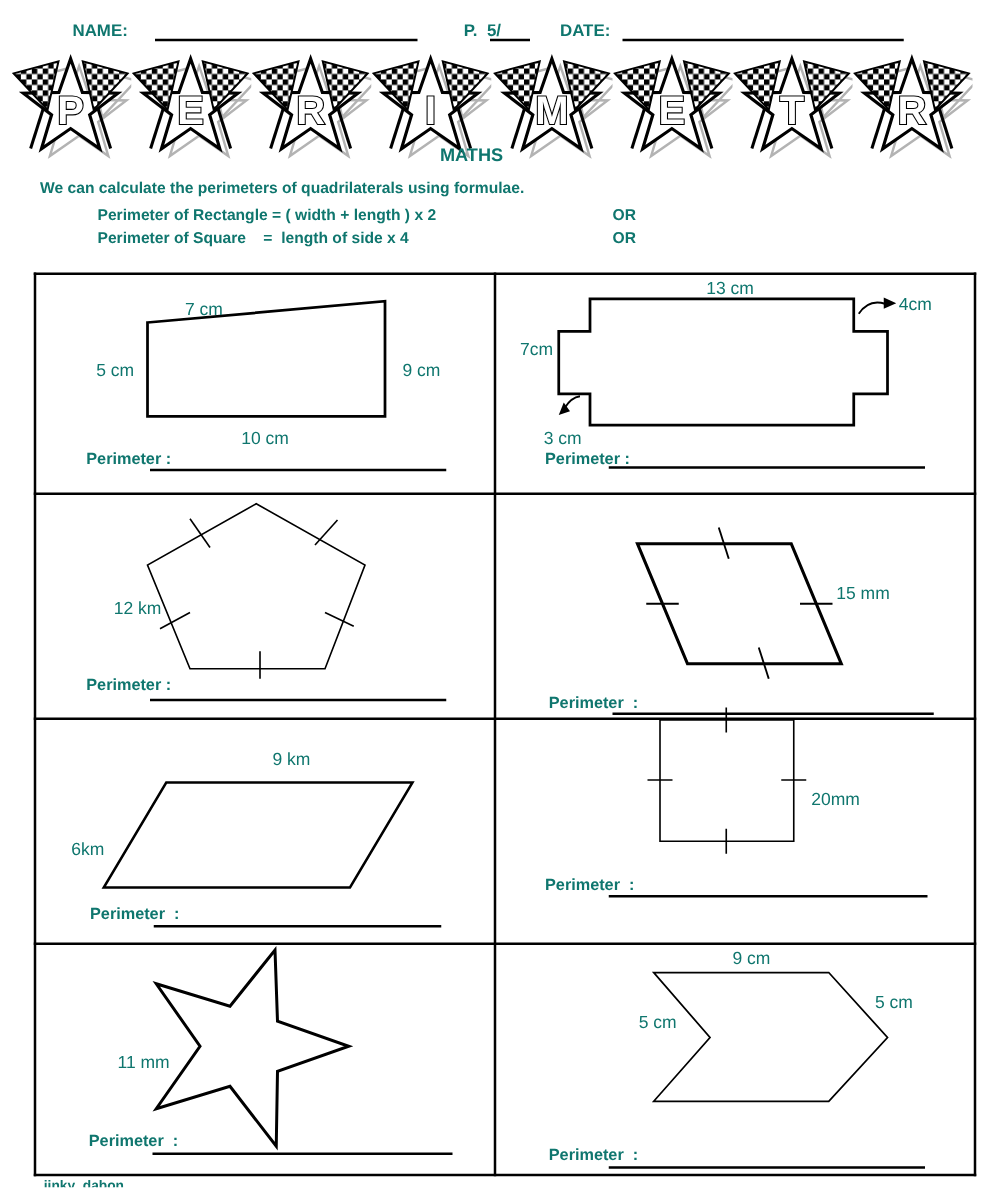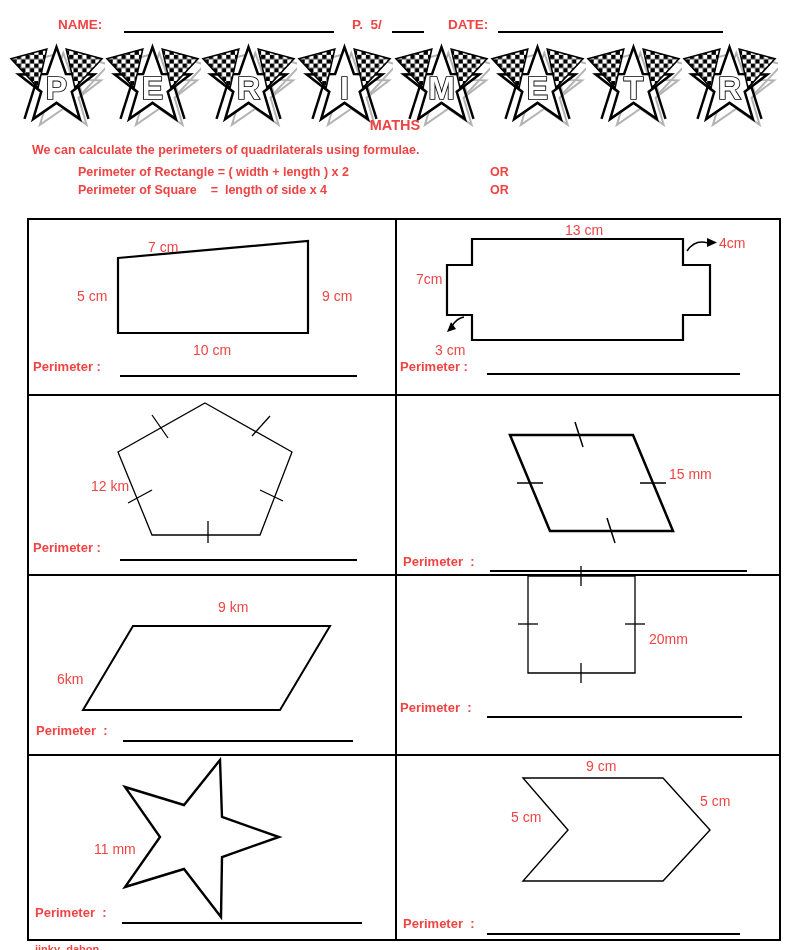--- a/index.html
+++ b/index.html
@@ -1,49 +1,49 @@
 <!DOCTYPE html>
 <html><head>
 <meta charset="utf-8">
 <style>
   html,body{margin:0;padding:0;background:#fff;}
   #page{position:relative;width:785px;height:950px;background:#fff;overflow:hidden;
-        font-family:"Liberation Sans",sans-serif;color:#ef4444;}
+        font-family:"Liberation Sans",sans-serif;color:#0f766e;}
   .hdr{position:absolute;font-weight:bold;font-size:13.5px;white-space:pre;}
   .hline{position:absolute;height:0;border-top:2.5px solid #000;}
   .intro{position:absolute;font-weight:bold;font-size:12.5px;white-space:pre;}
-  .maths{position:absolute;font-weight:bold;font-size:14.5px;text-align:center;}
+  .maths{position:absolute;font-weight:bold;font-size:14.5px;}
   .bstar{position:absolute;top:37px;}
   #grid{position:absolute;left:27px;top:218px;width:754px;height:723px;}
   .gline{position:absolute;background:#000;}
   .cell{position:absolute;}
   .shape{position:absolute;left:0;top:0;}
   .dim{position:absolute;font-weight:normal;font-size:14px;white-space:pre;}
-  .per{position:absolute;font-weight:bold;font-size:13px;white-space:pre;}
+  .per{position:absolute;font-weight:bold;font-size:13px;white-space:pre;margin-left:36px;}
   .ansline{position:absolute;height:0;border-top:2px solid #000;}
   .footer{position:absolute;font-weight:bold;font-size:11px;}
 </style>
 </head>
 <body>
 
 <div id="page">
 
   <svg width="0" height="0" style="position:absolute">
     <defs>
       <pattern id="chk" width="9" height="9" patternUnits="userSpaceOnUse">
         <rect width="9" height="9" fill="#fff"></rect>
         <rect width="4.5" height="4.5" fill="#000"></rect>
         <rect x="4.5" y="4.5" width="4.5" height="4.5" fill="#000"></rect>
       </pattern>
     </defs>
   </svg>
 
   <span class="hdr" style="left:58px;top:17px">NAME:</span>
   <div class="hline" style="left:124px;top:31px;width:210px"></div>
-  <span class="hdr" style="left:352px;top:17px">P.  5/</span>
+  <span class="hdr" style="left:371px;top:17px">P.  5/</span>
   <div class="hline" style="left:392px;top:31px;width:32px"></div>
   <span class="hdr" style="left:448px;top:17px">DATE:</span>
   <div class="hline" style="left:498px;top:31px;width:225px"></div>
 
   <svg class="bstar" style="left:8px" width="97" height="90" viewBox="0 0 100 92">
     <g transform="translate(7,6)" stroke="#b3b3b3" fill="none" stroke-width="2">
       <polygon points="50,10 59.7,37.7 89,38.3 65.7,56.1 74.1,84.2 50,67.5 25.9,84.2 34.3,56.1 11,38.3 40.3,37.7"></polygon>
       <polygon points="3,22 40,12 31,52"></polygon>
         <polygon points="97,22 60,12 69,52"></polygon>
     </g>

